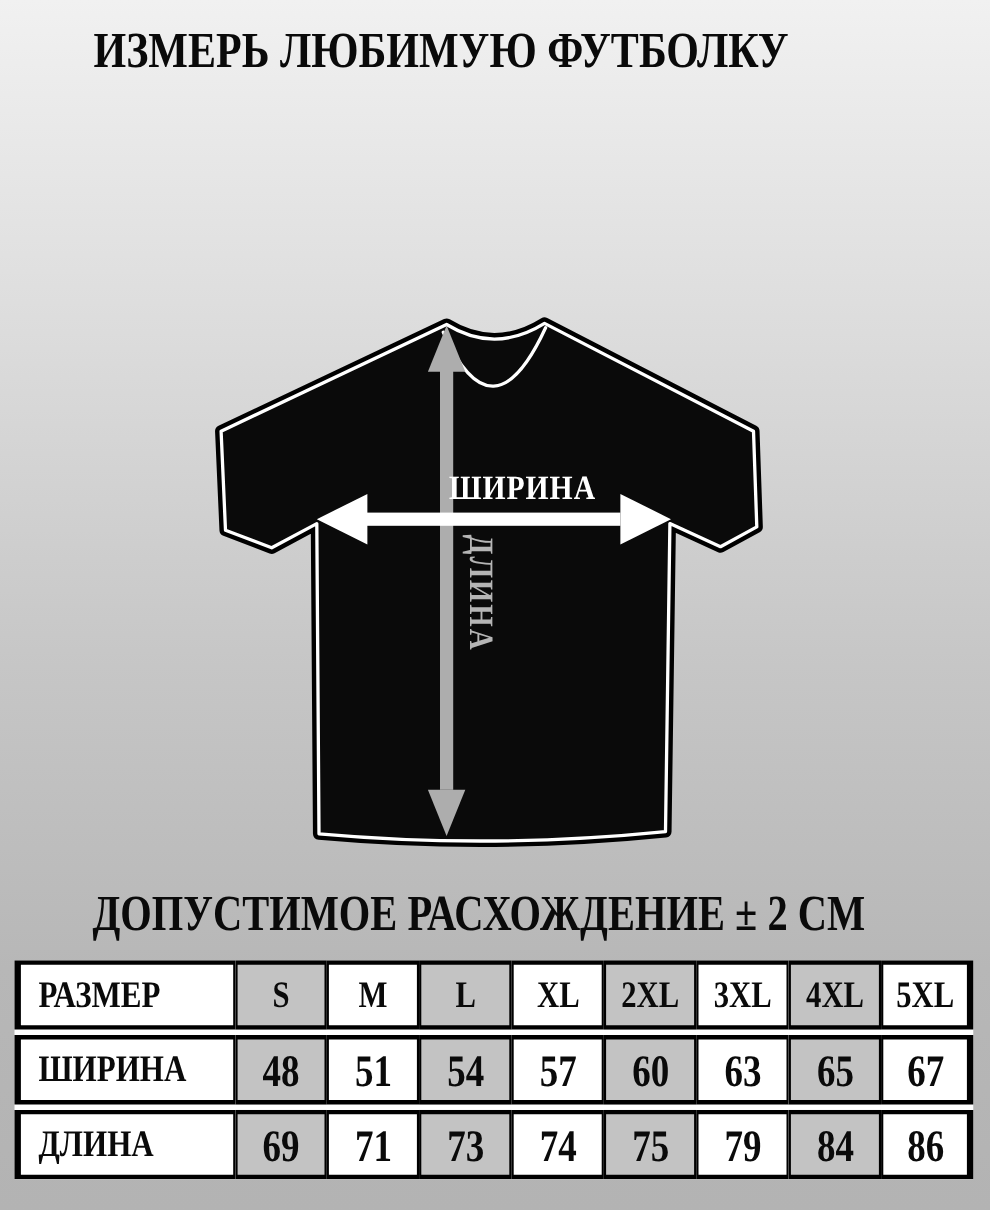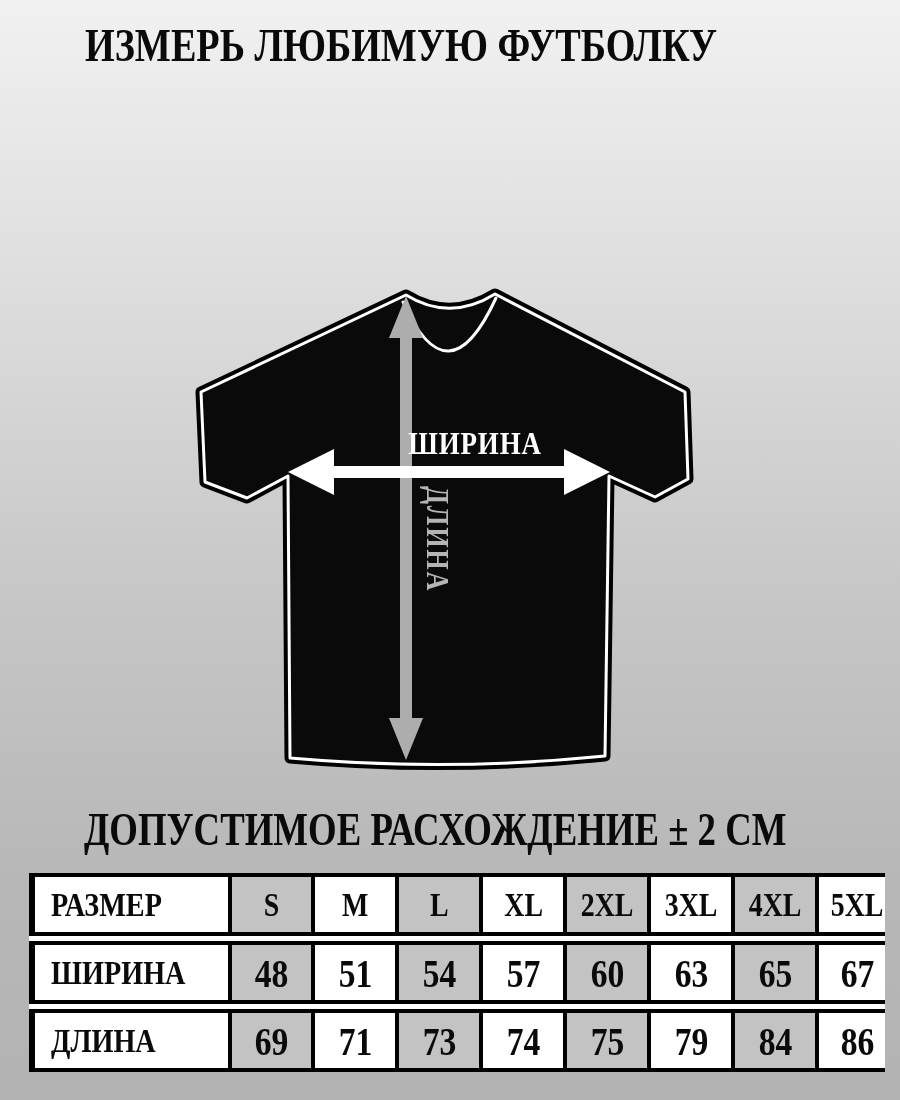--- a/index.html
+++ b/index.html
@@ -14,21 +14,21 @@
   .cxl { display:inline-block; transform:scaleX(0.83); transform-origin:left center; white-space:nowrap; }
   .cx  { display:inline-block; transform:scaleX(0.82); transform-origin:center center; white-space:nowrap; }
   
   .figure { position:absolute; left:185px; top:280px; width:530px; height:500px; }
   
   .tolerance { position:absolute; left:84px; top:803px; font-size:46px; font-weight:bold; white-space:pre; }
   
   .table-wrap { position:absolute; left:13px; top:873px; width:872px; overflow:hidden; }
   table.size-table {
     width:100%; table-layout:fixed; border-collapse:separate; border-spacing:0 5px;
-    background:#ffffff; margin:-5px 16px;
+    background:#ffffff; margin:-5px 0;
   }
   .size-table th, .size-table td {
     border:4px solid #000; border-left-width:2px; border-right-width:2px;
     height:55px; text-align:center; vertical-align:middle; font-weight:bold; padding:0;
   }
   .size-table tr > *:first-child { border-left-width:6px; text-align:left; padding-left:16px; }
   .size-table tr > *:last-child  { border-right-width:6px; }
   .size-table tr > *:nth-child(even) { background:#c3c3c3; }
   .size-table .lbl  { font-size:34px; }
   .size-table .szh  { font-size:34px; }

